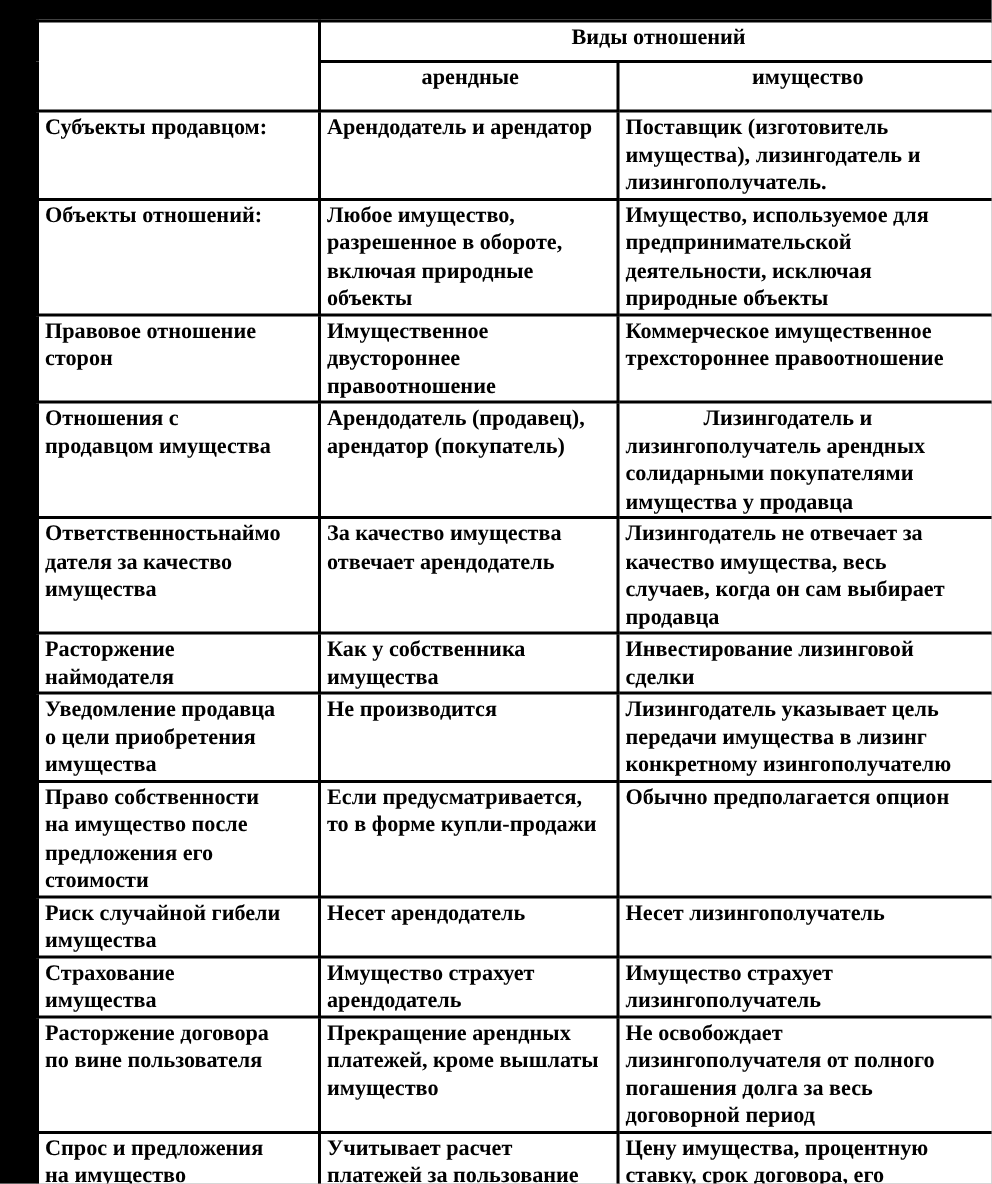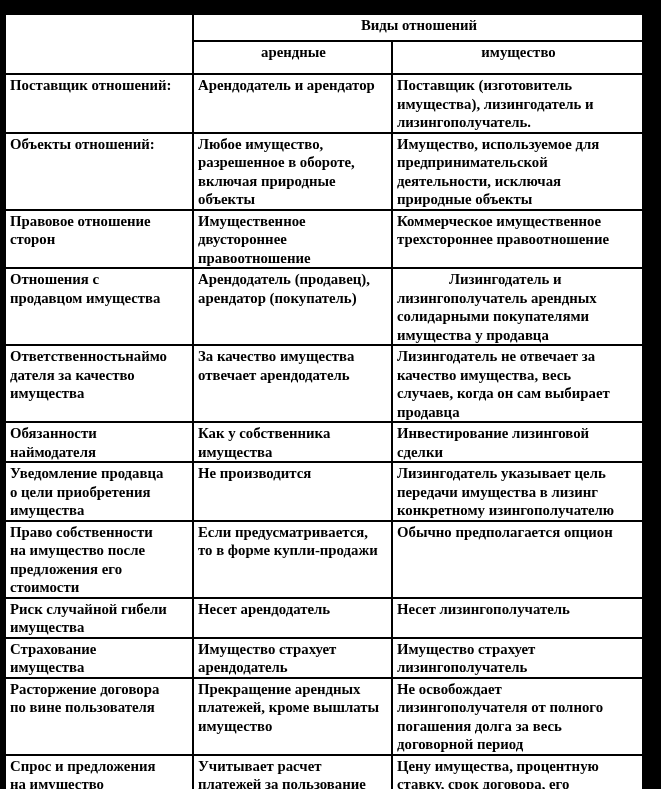--- a/index.html
+++ b/index.html
@@ -10,21 +10,21 @@
     width: 661px;
     height: 789px;
     background: #000000;
     overflow: hidden;
     font-family: "Liberation Serif", serif;
   }
   .frame {
     box-sizing: border-box;
     width: 661px;
     height: 789px;
-    padding: 13px 11px 7px 4px;
+    padding: 13px 11px 7px 24px;
     background: #000000;
   }
   table.cmp {
     border-collapse: collapse;
     table-layout: fixed;
     width: 638px;
     background: #ffffff;
   }
   table.cmp td {
     border: 2px solid #000000;
@@ -63,21 +63,21 @@
       <tr style="height:27px">
         <td rowspan="2"></td>
         <td colspan="2" class="center">Виды отношений</td>
       </tr>
       <tr style="height:33px">
         <td class="center">арендные</td>
         <td class="center">имущество</td>
       </tr>
 
       <tr style="height:58px">
-        <td>Поставщик отношений:</td>
+        <td>Субъекты продавцом:</td>
         <td>Арендодатель и арендатор</td>
         <td>Поставщик (изготовитель
 имущества), лизингодатель и
 лизингополучатель.</td>
       </tr>
       <tr style="height:74px">
         <td>Объекты отношений:</td>
         <td>Любое имущество,
 разрешенное в обороте,
 включая природные
@@ -111,21 +111,21 @@
 дателя за качество
 имущества</td>
         <td>За качество имущества
 отвечает арендодатель</td>
         <td>Лизингодатель не отвечает за
 качество имущества, весь
 случаев, когда он сам выбирает
 продавца</td>
       </tr>
       <tr style="height:38px">
-        <td>Обязанности
+        <td>Расторжение
 наймодателя</td>
         <td>Как у собственника
 имущества</td>
         <td>Инвестирование лизинговой
 сделки</td>
       </tr>
       <tr style="height:56px">
         <td>Уведомление продавца
 о цели приобретения
 имущества</td>

